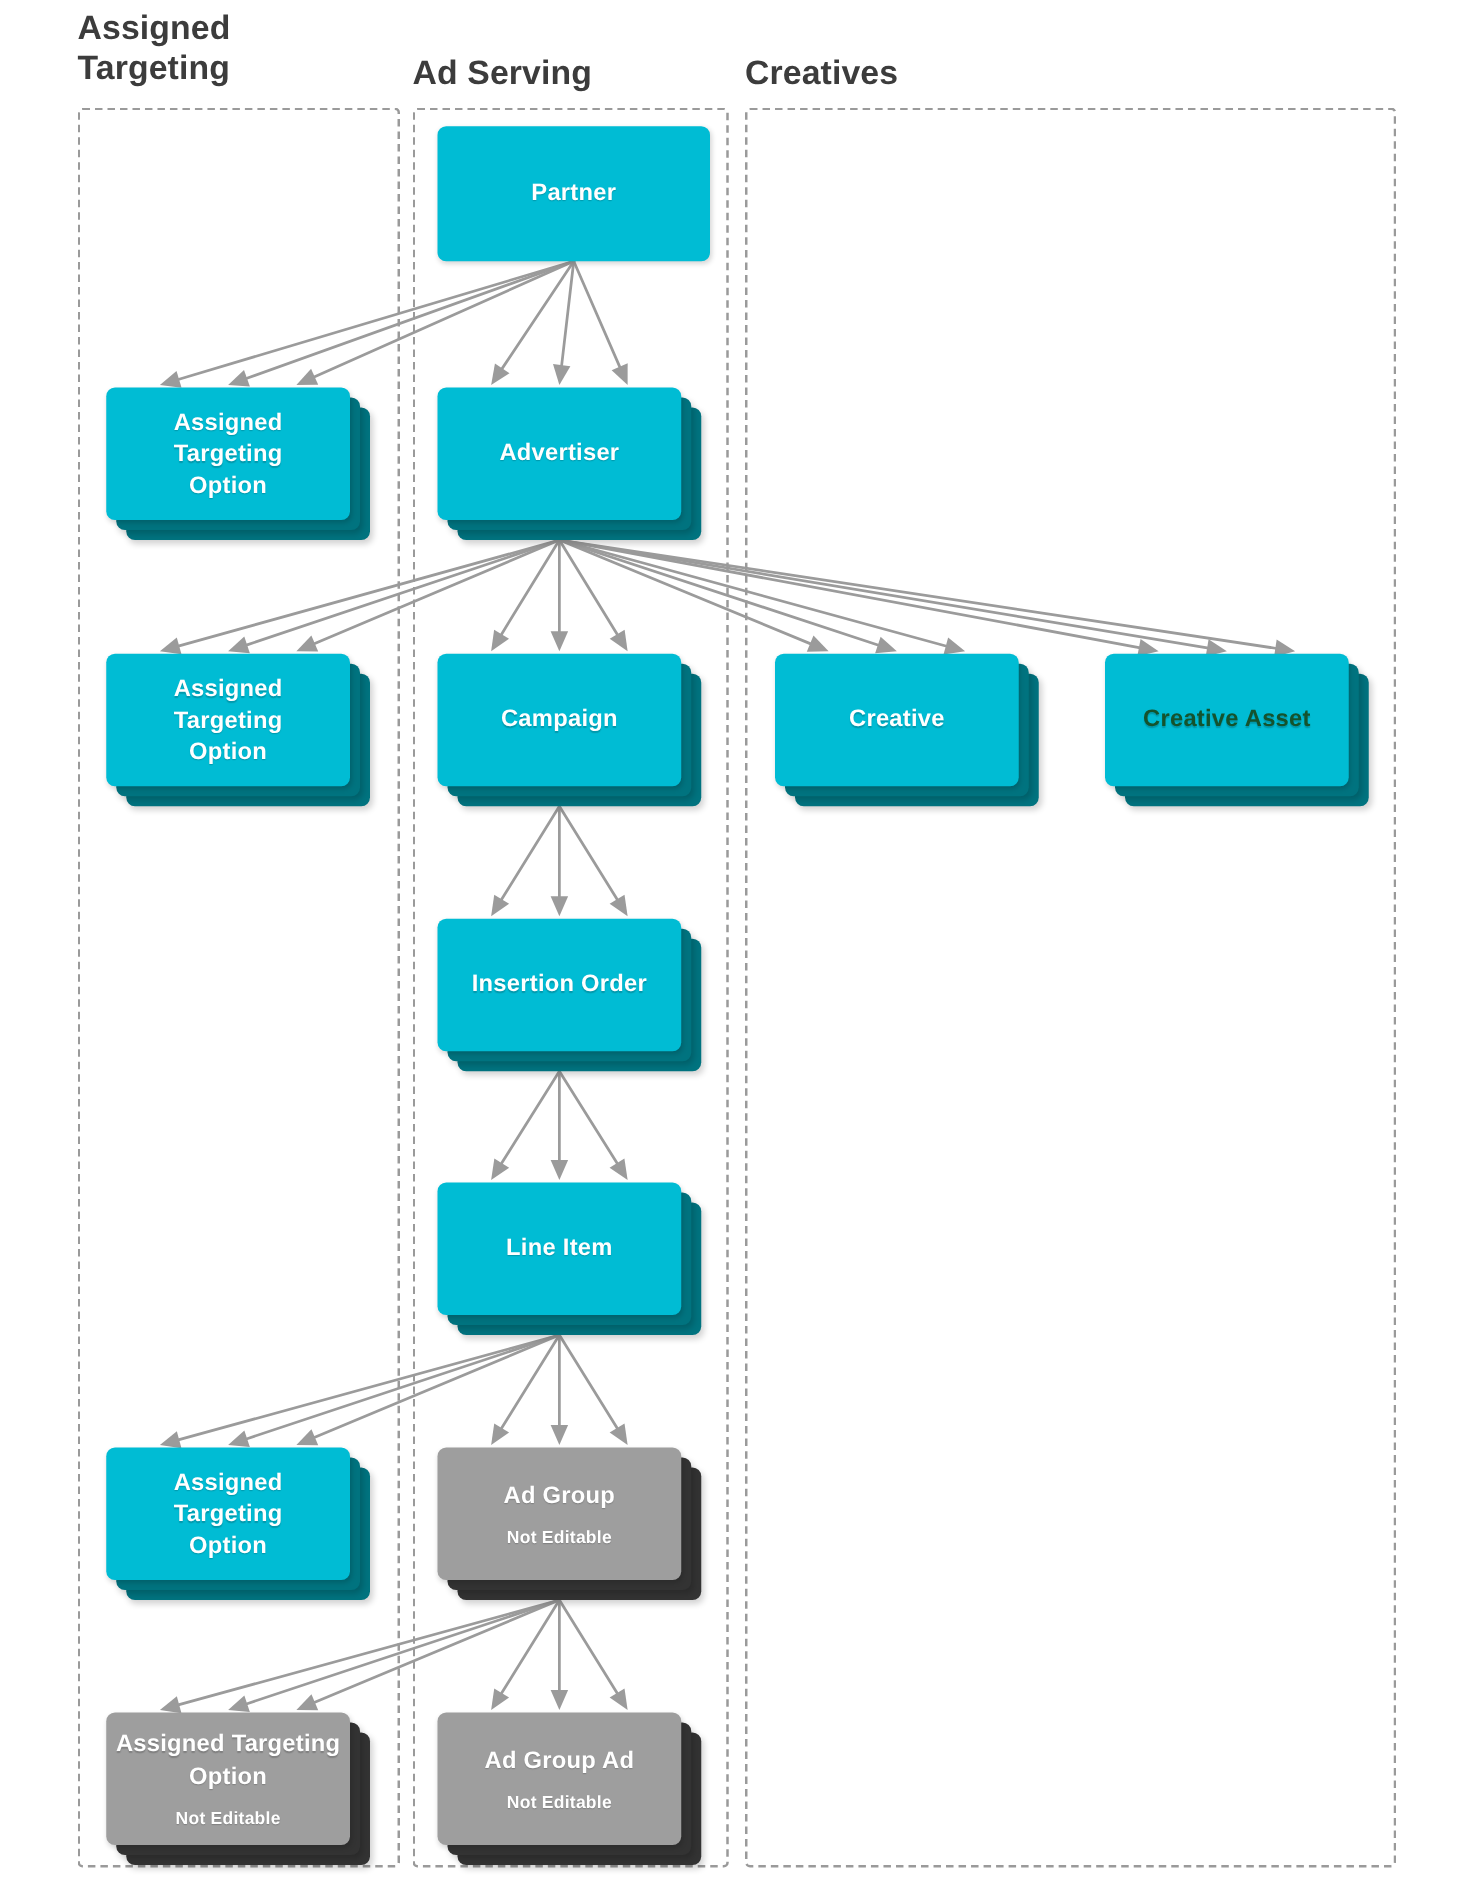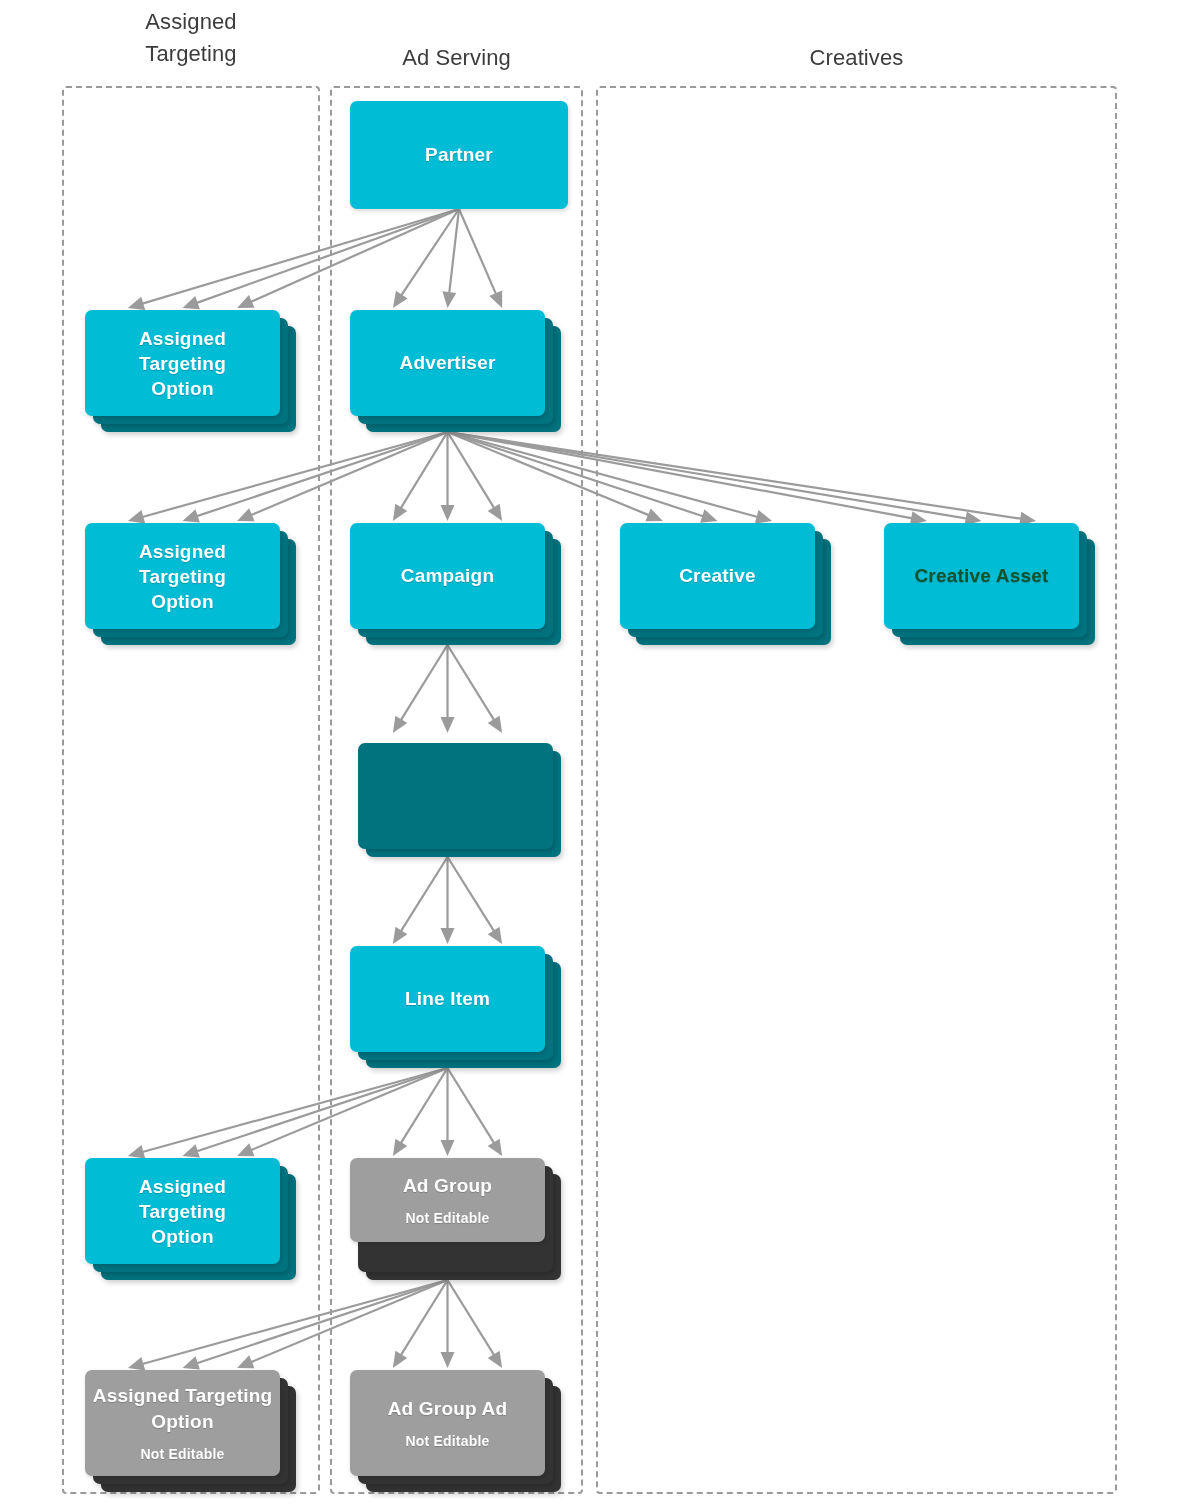--- a/index.html
+++ b/index.html
@@ -14,24 +14,23 @@
     position: relative;
     width: 1184px;
     height: 1508px;
     overflow: hidden;
     background: #ffffff;
   }
 
   
   .col-title {
     position: absolute;
-    text-align: center;
     color: #3c3c3c;
-    font-size: 22px;
-    font-weight: 400;
+    font-size: 27px;
+    font-weight: 700;
     line-height: 32px;
     letter-spacing: 0.1px;
   }
 
   
   .panel {
     position: absolute;
     border: 2px dashed #9a9a9a;
     border-radius: 4px;
     box-sizing: border-box;
@@ -215,39 +214,42 @@
       <div class="node" style="left: 884px; top: 523px; width: 211px; height: 122px;">
         <div class="card s2" style="left: 16px; top: 16px; width: 195px; height: 106px; background: rgb(0, 115, 127); box-shadow: rgba(0, 0, 0, 0.18) 2px 3px 5px;"></div>
         <div class="card s2" style="left: 8px; top: 8px; width: 195px; height: 106px; background: rgb(0, 115, 127); box-shadow: rgba(0, 0, 0, 0.18) 2px 3px 5px;"></div>
         <div class="card face" style="left: 0px; top: 0px; width: 195px; height: 106px; background: rgb(0, 188, 212); color: #14532d; box-shadow: rgba(0, 0, 0, 0.16) 1px 2px 4px;">
           <div class="title" style="white-space: nowrap;">Creative Asset</div>
         </div>
       </div>
       <div class="node" style="left: 350px; top: 735px; width: 211px; height: 122px;">
         <div class="card s2" style="left: 16px; top: 16px; width: 195px; height: 106px; background: rgb(0, 115, 127); box-shadow: rgba(0, 0, 0, 0.18) 2px 3px 5px;"></div>
         <div class="card s2" style="left: 8px; top: 8px; width: 195px; height: 106px; background: rgb(0, 115, 127); box-shadow: rgba(0, 0, 0, 0.18) 2px 3px 5px;"></div>
+        <div class="card face" style="left: 0px; top: 0px; width: 195px; height: 106px; background: rgb(0, 188, 212); color: rgb(255, 255, 255); box-shadow: rgba(0, 0, 0, 0.16) 1px 2px 4px;">
+          <div class="title" style="white-space: nowrap;">Insertion Order</div>
+        </div>
       </div>
       <div class="node" style="left: 350px; top: 946px; width: 211px; height: 122px;">
         <div class="card s2" style="left: 16px; top: 16px; width: 195px; height: 106px; background: rgb(0, 115, 127); box-shadow: rgba(0, 0, 0, 0.18) 2px 3px 5px;"></div>
         <div class="card s2" style="left: 8px; top: 8px; width: 195px; height: 106px; background: rgb(0, 115, 127); box-shadow: rgba(0, 0, 0, 0.18) 2px 3px 5px;"></div>
         <div class="card face" style="left: 0px; top: 0px; width: 195px; height: 106px; background: rgb(0, 188, 212); color: rgb(255, 255, 255); box-shadow: rgba(0, 0, 0, 0.16) 1px 2px 4px;">
           <div class="title" style="white-space: nowrap;">Line Item</div>
         </div>
       </div>
       <div class="node tight" style="left: 85px; top: 1158px; width: 211px; height: 122px;">
         <div class="card s2" style="left: 16px; top: 16px; width: 195px; height: 106px; background: rgb(0, 115, 127); box-shadow: rgba(0, 0, 0, 0.18) 2px 3px 5px;"></div>
         <div class="card s2" style="left: 8px; top: 8px; width: 195px; height: 106px; background: rgb(0, 115, 127); box-shadow: rgba(0, 0, 0, 0.18) 2px 3px 5px;"></div>
         <div class="card face" style="left: 0px; top: 0px; width: 195px; height: 106px; background: rgb(0, 188, 212); color: rgb(255, 255, 255); box-shadow: rgba(0, 0, 0, 0.16) 1px 2px 4px;">
           <div class="title" style="max-width: 120px;">Assigned Targeting Option</div>
         </div>
       </div>
       <div class="node" style="left: 350px; top: 1158px; width: 211px; height: 122px;">
         <div class="card s2" style="left: 16px; top: 16px; width: 195px; height: 106px; background: rgb(51, 51, 51); box-shadow: rgba(0, 0, 0, 0.18) 2px 3px 5px;"></div>
         <div class="card s2" style="left: 8px; top: 8px; width: 195px; height: 106px; background: rgb(51, 51, 51); box-shadow: rgba(0, 0, 0, 0.18) 2px 3px 5px;"></div>
-        <div class="card face" style="left: 0px; top: 0px; width: 195px; height: 84px; background: rgb(158, 158, 158); color: rgb(255, 255, 255); box-shadow: rgba(0, 0, 0, 0.16) 1px 2px 4px;">
+        <div class="card face" style="left: 0px; top: 0px; width: 195px; height: 106px; background: rgb(158, 158, 158); color: rgb(255, 255, 255); box-shadow: rgba(0, 0, 0, 0.16) 1px 2px 4px;">
           <div class="title" style="white-space: nowrap;">Ad Group</div>
           <div class="sub">Not Editable</div>
         </div>
       </div>
       <div class="node" style="left: 85px; top: 1370px; width: 211px; height: 122px;">
         <div class="card s2" style="left: 16px; top: 16px; width: 195px; height: 106px; background: rgb(51, 51, 51); box-shadow: rgba(0, 0, 0, 0.18) 2px 3px 5px;"></div>
         <div class="card s2" style="left: 8px; top: 8px; width: 195px; height: 106px; background: rgb(51, 51, 51); box-shadow: rgba(0, 0, 0, 0.18) 2px 3px 5px;"></div>
         <div class="card face" style="left: 0px; top: 0px; width: 195px; height: 106px; background: rgb(158, 158, 158); color: rgb(255, 255, 255); box-shadow: rgba(0, 0, 0, 0.16) 1px 2px 4px;">
           <div class="title" style="max-width: 185px;">Assigned Targeting Option</div>
           <div class="sub">Not Editable</div>

